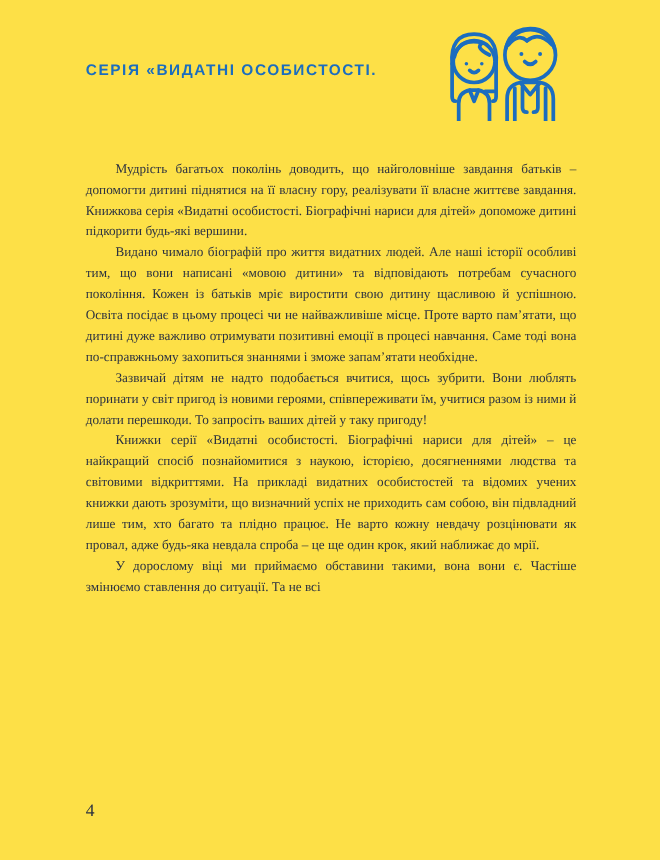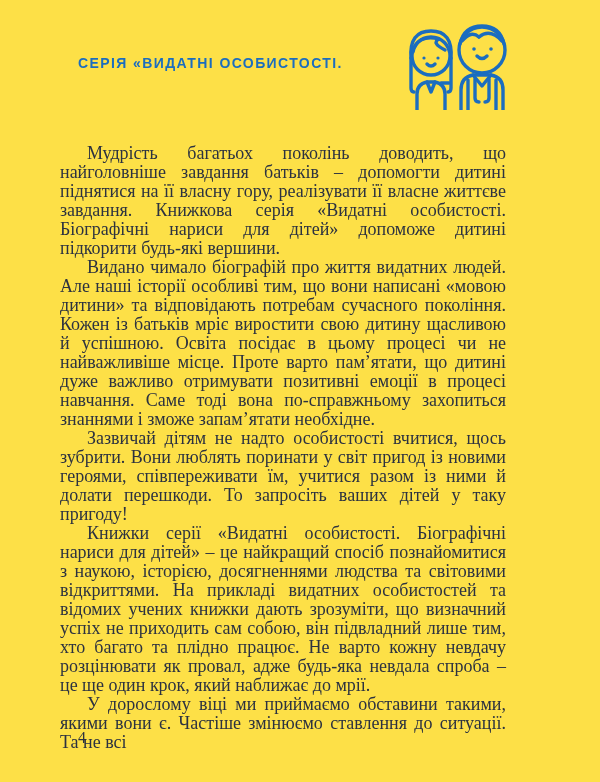--- a/index.html
+++ b/index.html
@@ -43,25 +43,25 @@
     width: 116px;
     height: 88px;
   }
   .children-icon-box svg {
     display: block;
     width: 116px;
     height: 88px;
   }
   .body-text {
     position: absolute;
-    left: 60px;
+    left: 78px;
     top: 144px;
     width: 446px;
     font-family: "Liberation Serif", serif;
-    font-size: 18px;
+    font-size: 12px;
     line-height: 19px;
     color: #2c3240;
     text-align: justify;
   }
   .body-text p {
     margin: 0;
     padding: 0;
     text-indent: 27px;
   }
   .page-number {
@@ -122,20 +122,20 @@
       <path d="M96,58 L96,88"></path>
 
       <path d="M75,57 L75,76 Q75,80 79,80"></path>
       <path d="M89,57 L89,76 Q89,80 85,80"></path>
     </svg>
   </div>
 
   <div class="body-text">
     <p>Мудрість багатьох поколінь доводить, що найголовніше завдання батьків – допомогти дитині піднятися на її власну гору, реалізувати її власне життєве завдання. Книжкова серія «Видатні особистості. Біографічні нариси для дітей» допоможе дитині підкорити будь-які вершини.</p>
     <p>Видано чимало біографій про життя видатних людей. Але наші історії особливі тим, що вони написані «мовою дитини» та відповідають потребам сучасного покоління. Кожен із батьків мріє виростити свою дитину щасливою й успішною. Освіта посідає в цьому процесі чи не найважливіше місце. Проте варто пам’ятати, що дитині дуже важливо отримувати позитивні емоції в процесі навчання. Саме тоді вона по-справжньому захопиться знаннями і зможе запам’ятати необхідне.</p>
-    <p>Зазвичай дітям не надто особистості вчитися, щось зубрити. Вони люблять поринати у світ пригод із новими героями, співпереживати їм, учитися разом із ними й долати перешкоди. То запросіть ваших дітей у таку пригоду!</p>
+    <p>Зазвичай дітям не надто подобається вчитися, щось зубрити. Вони люблять поринати у світ пригод із новими героями, співпереживати їм, учитися разом із ними й долати перешкоди. То запросіть ваших дітей у таку пригоду!</p>
     <p>Книжки серії «Видатні особистості. Біографічні нариси для дітей» – це найкращий спосіб познайомитися з наукою, історією, досягненнями людства та світовими відкриттями. На прикладі видатних особистостей та відомих учених книжки дають зрозуміти, що визначний успіх не приходить сам собою, він підвладний лише тим, хто багато та плідно працює. Не варто кожну невдачу розцінювати як провал, адже будь-яка невдала спроба – це ще один крок, який наближає до мрії.</p>
-    <p>У дорослому віці ми приймаємо обставини такими, якими вони є. Частіше змінюємо ставлення до ситуації. Та не всі</p>
+    <p>У дорослому віці ми приймаємо обставини такими, вона вони є. Частіше змінюємо ставлення до ситуації. Та не всі</p>
   </div>
 
   <div class="page-number">4</div>
 
 </div>
 
 </body></html>

